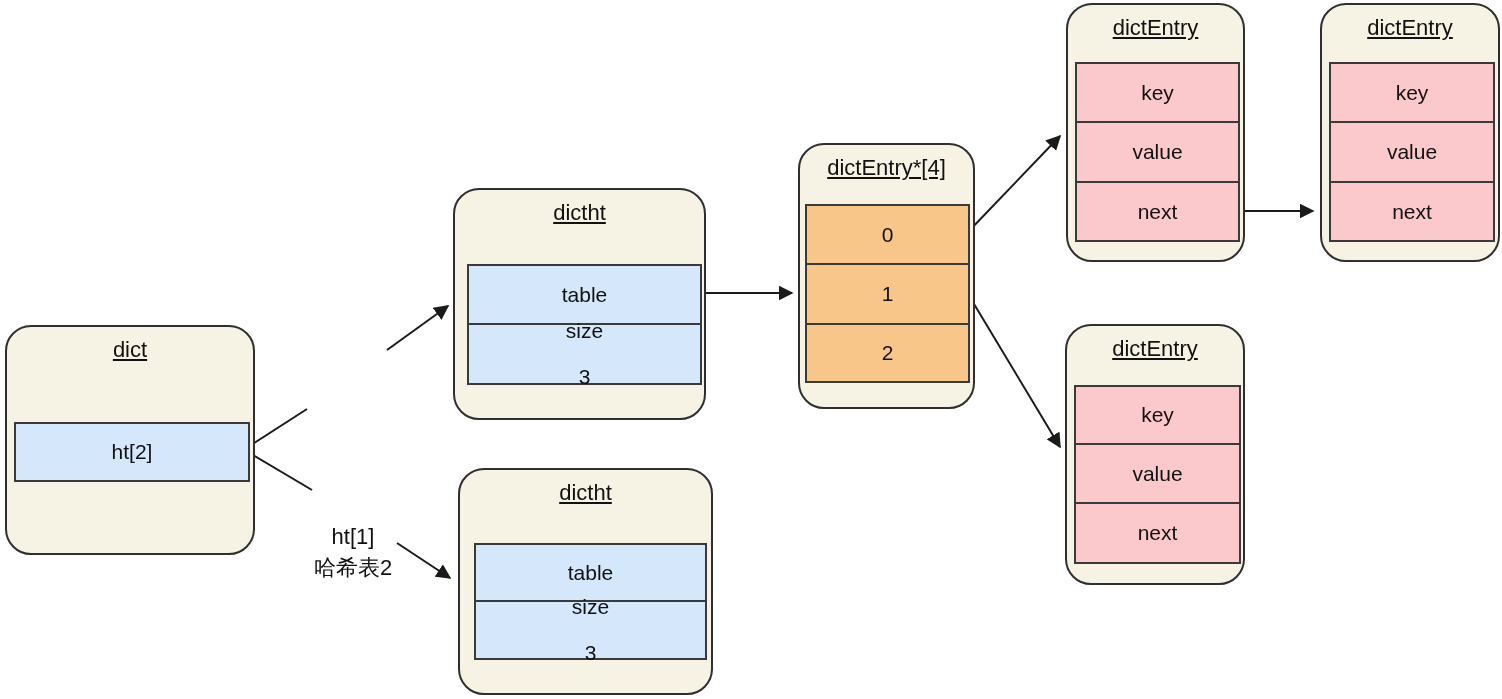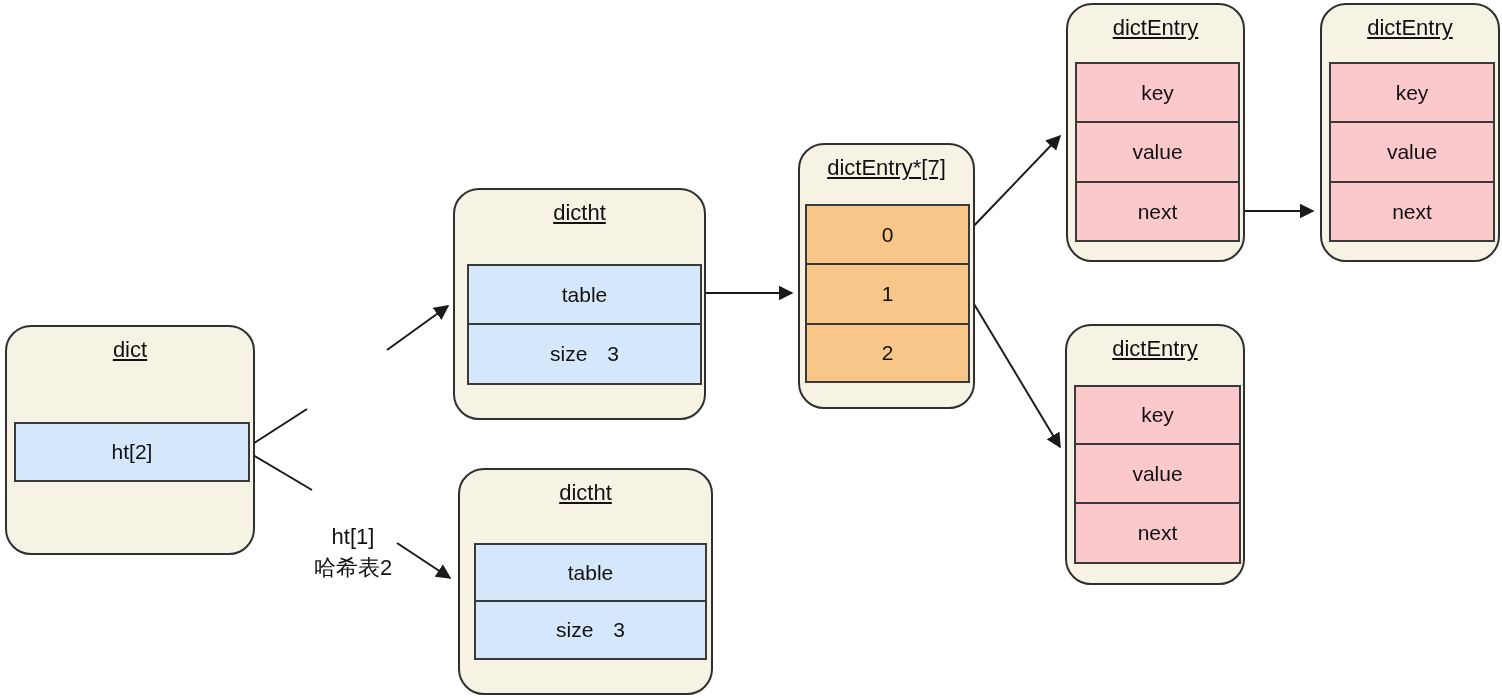--- a/index.html
+++ b/index.html
@@ -9,21 +9,21 @@
   }
   .node{
     position:absolute;background:var(--box_fill);
     border:2px solid var(--box_border);border-radius:26px;box-sizing:border-box;text-decoration:underline;
   }
   .node-title{text-align:center;padding-top:10px;font-size:22px;}
   .cell{
     position:absolute;box-sizing:border-box;border:2px solid var(--cell_border);
     display:flex;align-items:center;justify-content:center;font-size:21px;text-align:center;
   }
-  .cell.stack{line-height:26px;gap:20px;}
+  .cell.stack{flex-direction:column;line-height:26px;gap:20px;}
   .cell.blue{background:var(--blue);}
   .cell.orange{background:var(--orange);}
   .cell.pink{background:var(--pink);}
   .edge-label{position:absolute;text-align:center;font-size:22px;line-height:31px;}
   svg.arrows{position:absolute;left:0;top:0;width:1502px;height:699px;pointer-events:none;}
   svg.arrows line{stroke:var(--arrow);stroke-width:2;}
 </style>
 </head>
 <body>
 
@@ -67,21 +67,21 @@
   <div class="node" style="left:458px;top:468px;width:255px;height:227px;">
     <div class="node-title">dictht</div>
     <div class="cell blue" style="left:14px;top:73px;width:233px;height:59px;">table</div>
     <div class="cell blue stack" style="left:14px;top:130px;width:233px;height:60px;">
       <div>size</div>
       <div>3</div>
     </div>
   </div>
 
   <div class="node" style="left:798px;top:143px;width:177px;height:266px;">
-    <div class="node-title">dictEntry*[7]</div>
+    <div class="node-title">dictEntry*[4]</div>
     <div class="cell orange" style="left:5px;top:59px;width:165px;height:61px;">0</div>
     <div class="cell orange" style="left:5px;top:118px;width:165px;height:62px;">1</div>
     <div class="cell orange" style="left:5px;top:178px;width:165px;height:60px;">2</div>
   </div>
 
   <div class="node" style="left:1066px;top:3px;width:179px;height:259px;">
     <div class="node-title">dictEntry</div>
     <div class="cell pink" style="left:7px;top:57px;width:165px;height:61px;">key</div>
     <div class="cell pink" style="left:7px;top:116px;width:165px;height:62px;">value</div>
     <div class="cell pink" style="left:7px;top:176px;width:165px;height:61px;">next</div>

